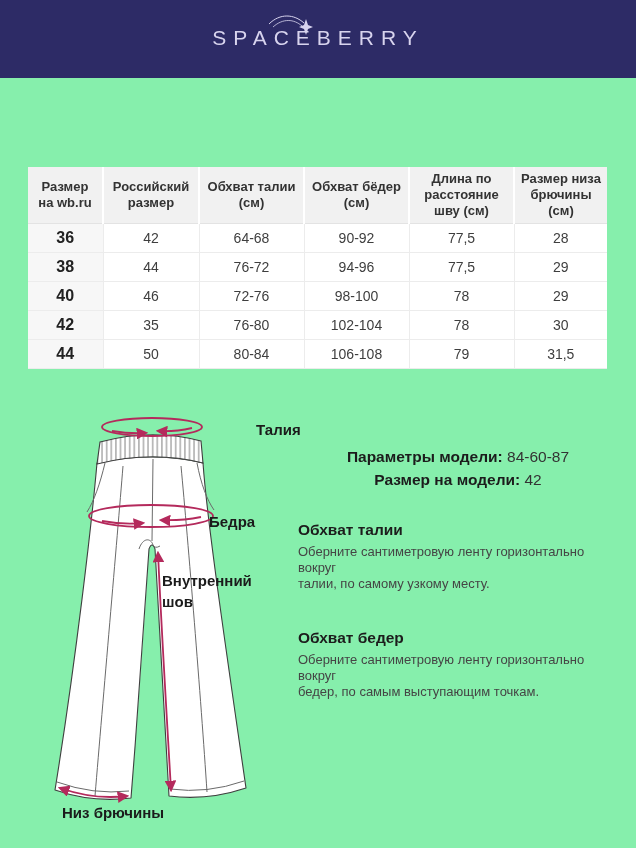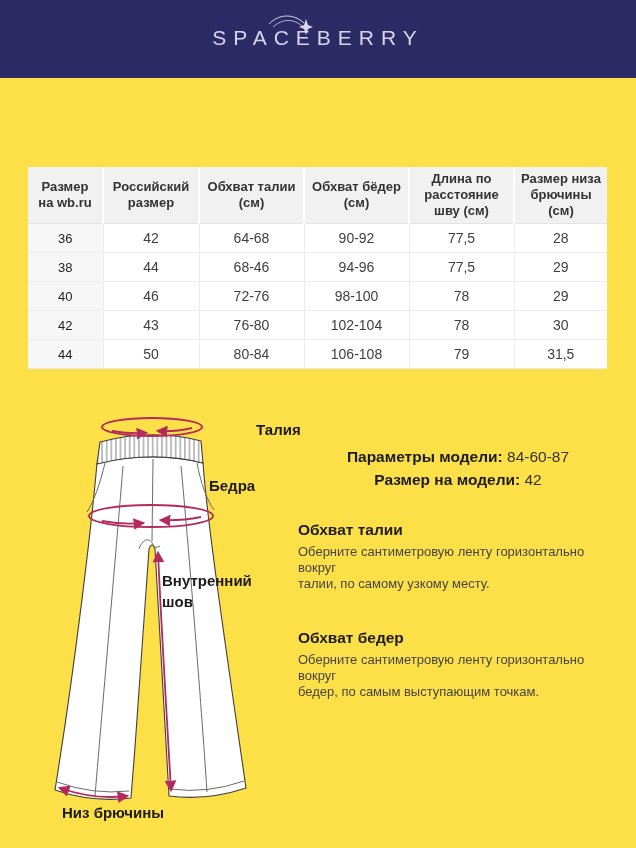--- a/index.html
+++ b/index.html
@@ -1,17 +1,17 @@
 <!DOCTYPE html>
 <html><head>
 <meta charset="utf-8">
 <style>
   html,body{margin:0;padding:0;background:#fff;}
   .page{
-    position:relative;width:636px;height:848px;background:#fde047;overflow:hidden;
+    position:relative;width:636px;height:848px;background:#86efac;overflow:hidden;
     font-family:"Liberation Sans","DejaVu Sans",sans-serif;color:#222;
   }
   
   .brand-bar{
     position:absolute;left:0;top:0;width:636px;height:78px;background:#2d2b66;
   }
   .logo-text{
     position:absolute;left:0;top:26px;width:636px;text-align:center;
     font-size:21px;letter-spacing:7px;color:#d8d4ee;font-weight:400;
   }
@@ -27,29 +27,29 @@
     white-space:pre-line;line-height:16px;
     border-left:2px solid #ffffff;border-bottom:1px solid #e3e3e3;
   }
   .size-table th:first-child{border-left:none;}
   .size-table td{
     font-size:14px;color:#3e3e3e;text-align:center;vertical-align:middle;
     height:26px;border-left:1px solid #ececec;border-bottom:1px solid #ececec;
     background:#ffffff;
   }
   .size-table td:first-child{
-    border-left:none;font-weight:normal;color:#222;background:#f7f7f7;font-size:13px;
+    border-left:none;font-weight:bold;color:#222;background:#f7f7f7;font-size:16px;
   }
   
   .pants-svg{position:absolute;left:30px;top:400px;}
   .diag-label{
     position:absolute;font-size:15px;font-weight:bold;color:#1b1b1b;line-height:21px;
   }
   .lbl-waist{left:208px;top:419px;margin-left:48px;}
-  .lbl-hips{left:209px;top:475px;}
+  .lbl-hips{left:209px;top:511px;}
   .lbl-inseam{left:162px;top:570px;width:92px;}
   .lbl-hem{left:62px;top:802px;}
   
   .right-col{position:absolute;left:298px;top:445px;width:320px;}
   .mi-line{font-size:15.5px;line-height:23px;color:#333;text-align:center;}
   .mi-line b{color:#1c1c1c;}
   .guide-section{margin-top:36px;}
   .guide-section:first-of-type{margin-top:29px;}
   .guide-section h3{
     margin:0 0 5px 0;font-size:15.5px;font-weight:bold;color:#1c1c1c;line-height:19px;
@@ -104,36 +104,36 @@
           <td>36</td>
           <td>42</td>
           <td>64-68</td>
           <td>90-92</td>
           <td>77,5</td>
           <td>28</td>
         </tr>
         <tr>
           <td>38</td>
           <td>44</td>
-          <td>68-46</td>
+          <td>76-72</td>
           <td>94-96</td>
           <td>77,5</td>
           <td>29</td>
         </tr>
         <tr>
           <td>40</td>
           <td>46</td>
           <td>72-76</td>
           <td>98-100</td>
           <td>78</td>
           <td>29</td>
         </tr>
         <tr>
           <td>42</td>
-          <td>43</td>
+          <td>35</td>
           <td>76-80</td>
           <td>102-104</td>
           <td>78</td>
           <td>30</td>
         </tr>
         <tr>
           <td>44</td>
           <td>50</td>
           <td>80-84</td>
           <td>106-108</td>

